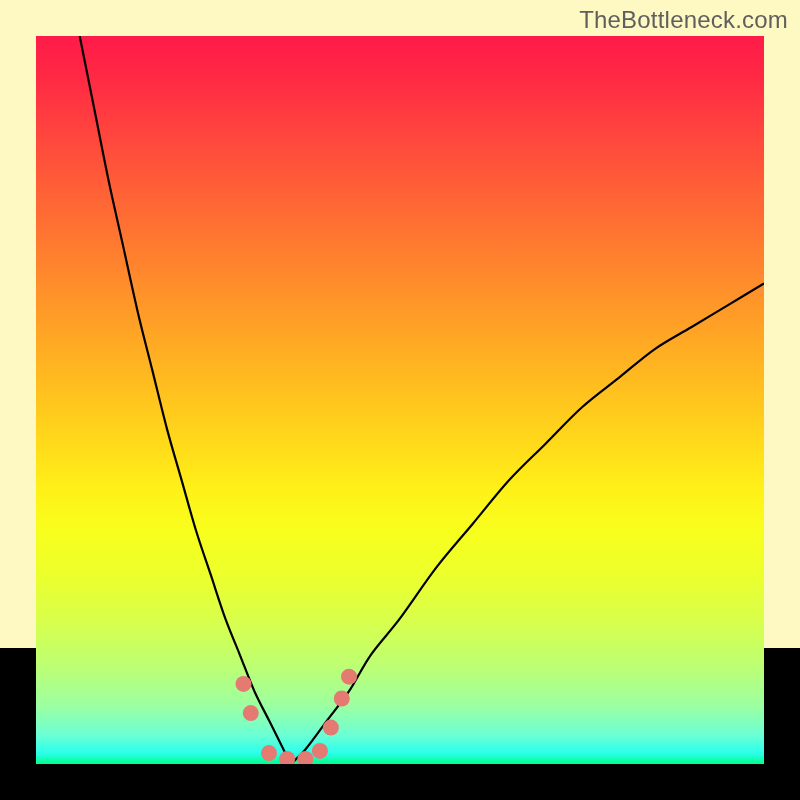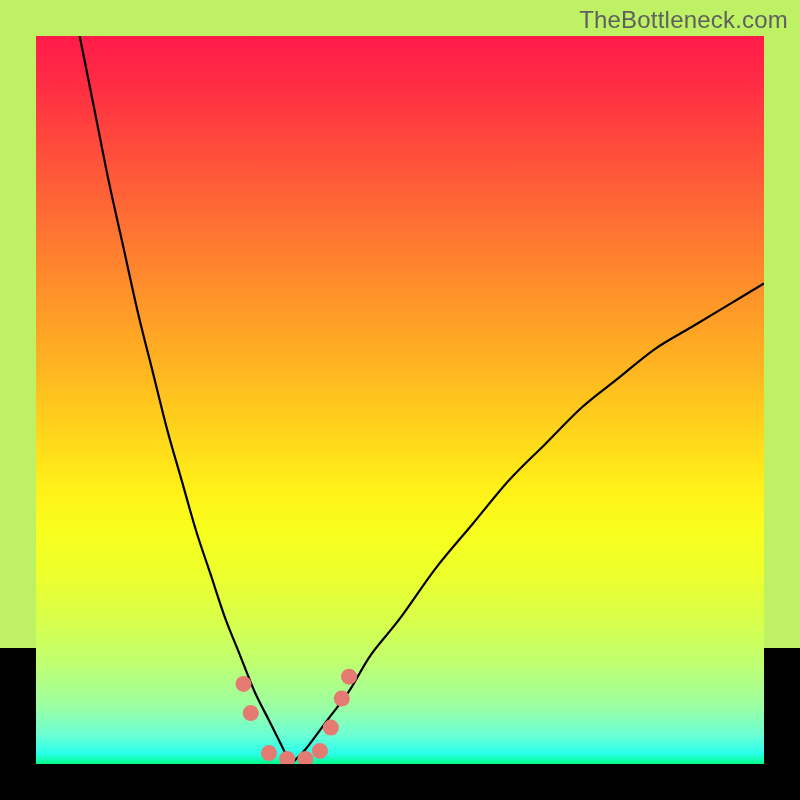--- a/index.html
+++ b/index.html
@@ -10,21 +10,21 @@
     background: #000;
     overflow: hidden;
     font-family: Arial, Helvetica, sans-serif;
   }
   .frame {
     position: absolute;
     top: 0;
     left: 0;
     width: 800px;
     height: 648px;
-    background: #bef264;
+    background: #fef9c3;
   }
   .plot-area {
     position: absolute;
     top: 36px;
     left: 36px;
     width: 728px;
     height: 728px;
     
     background: linear-gradient(
       to bottom,

